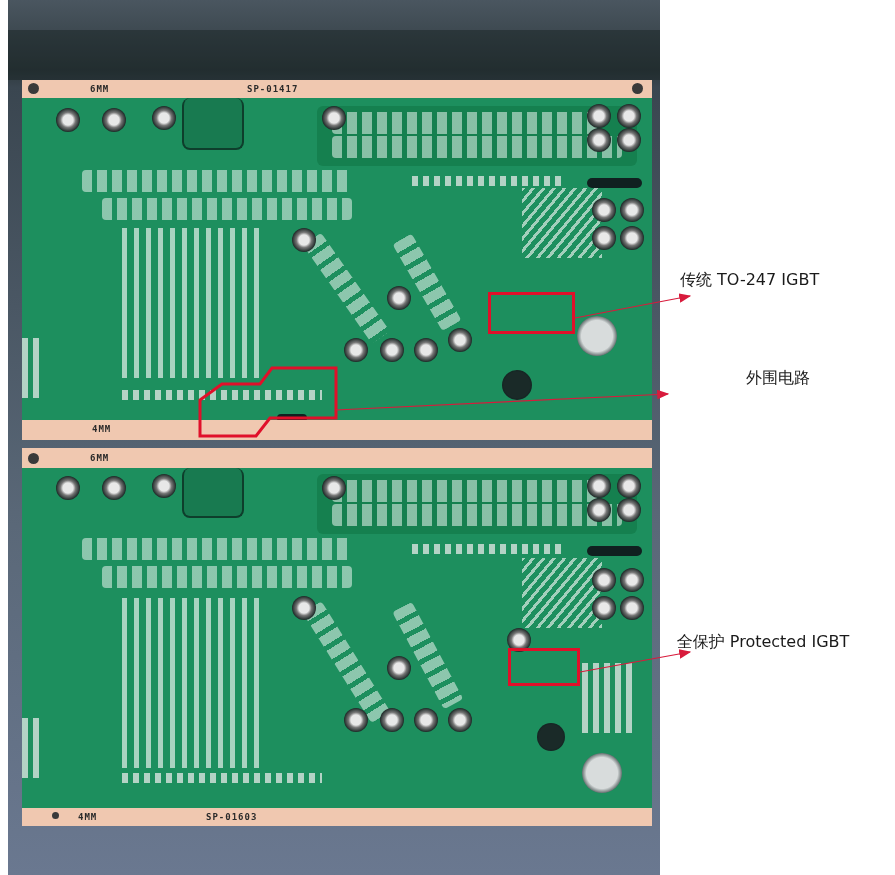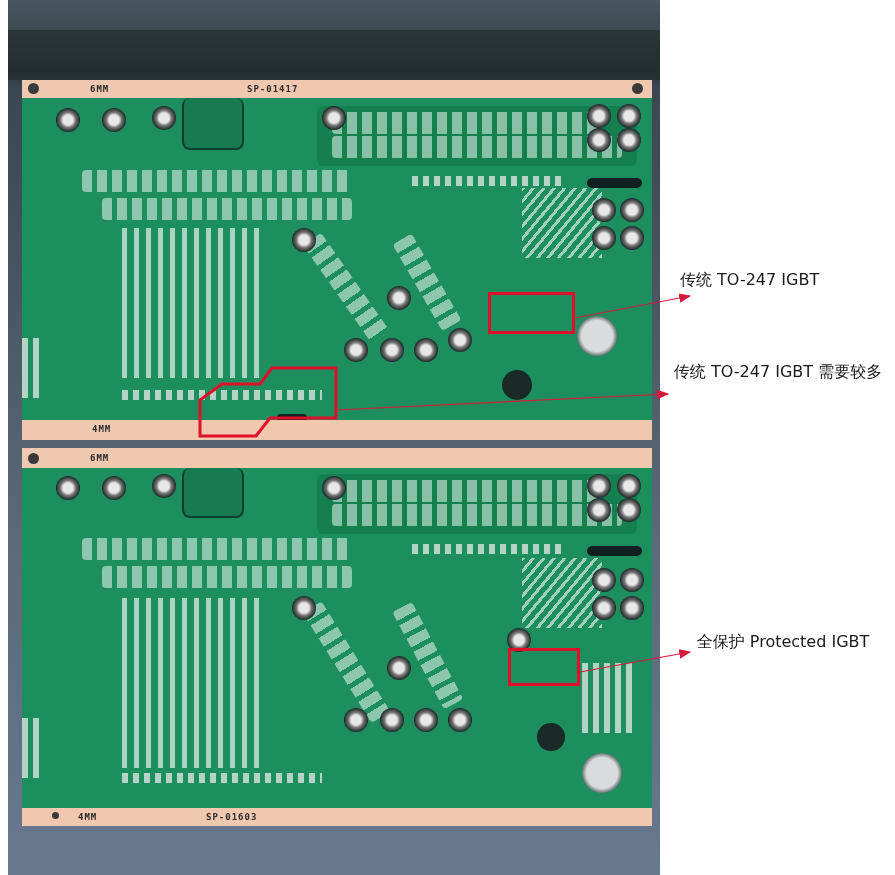--- a/index.html
+++ b/index.html
@@ -199,25 +199,21 @@
   <line x1="336" y1="410" x2="668" y2="394" stroke="#d81b3c" stroke-width="1.2" marker-end="url(#ah)"></line>
   <line x1="580" y1="672" x2="690" y2="652" stroke="#d81b3c" stroke-width="1.2" marker-end="url(#ah)"></line>
 </svg>
 
 <div class="annot" style="left:680px; top:270px;">
   <span class="cn">传统</span>
   <span>TO-247 IGBT</span>
 </div>
 
 <div class="annot" style="left:664px; top:362px; width:228px;">
-  <div>
-    <span class="cn">传统</span>
-    <span>TO-247 IGBT</span>
-    <span class="cn">需要较多</span>
-  </div>
-</div>
-
-<div class="annot" style="left:672px; top:632px; width:222px;">
+  <div class="cn" style="margin-top:6px;">外围电路</div>
+</div>
+
+<div class="annot" style="left:652px; top:632px; width:222px;">
   <div>
     <span class="cn">全保护</span>
     <span>Protected IGBT</span>
   </div>
 </div>
 
 </body></html>

